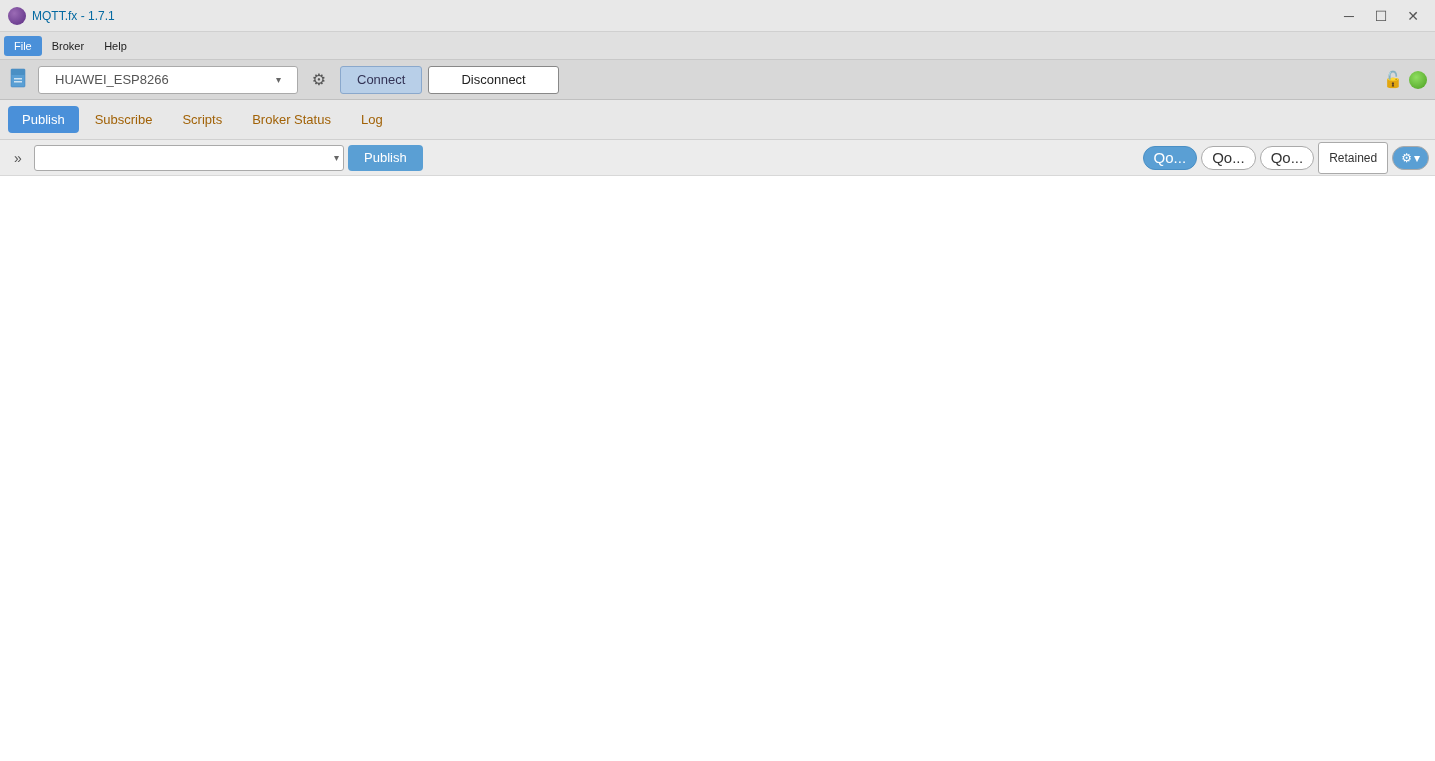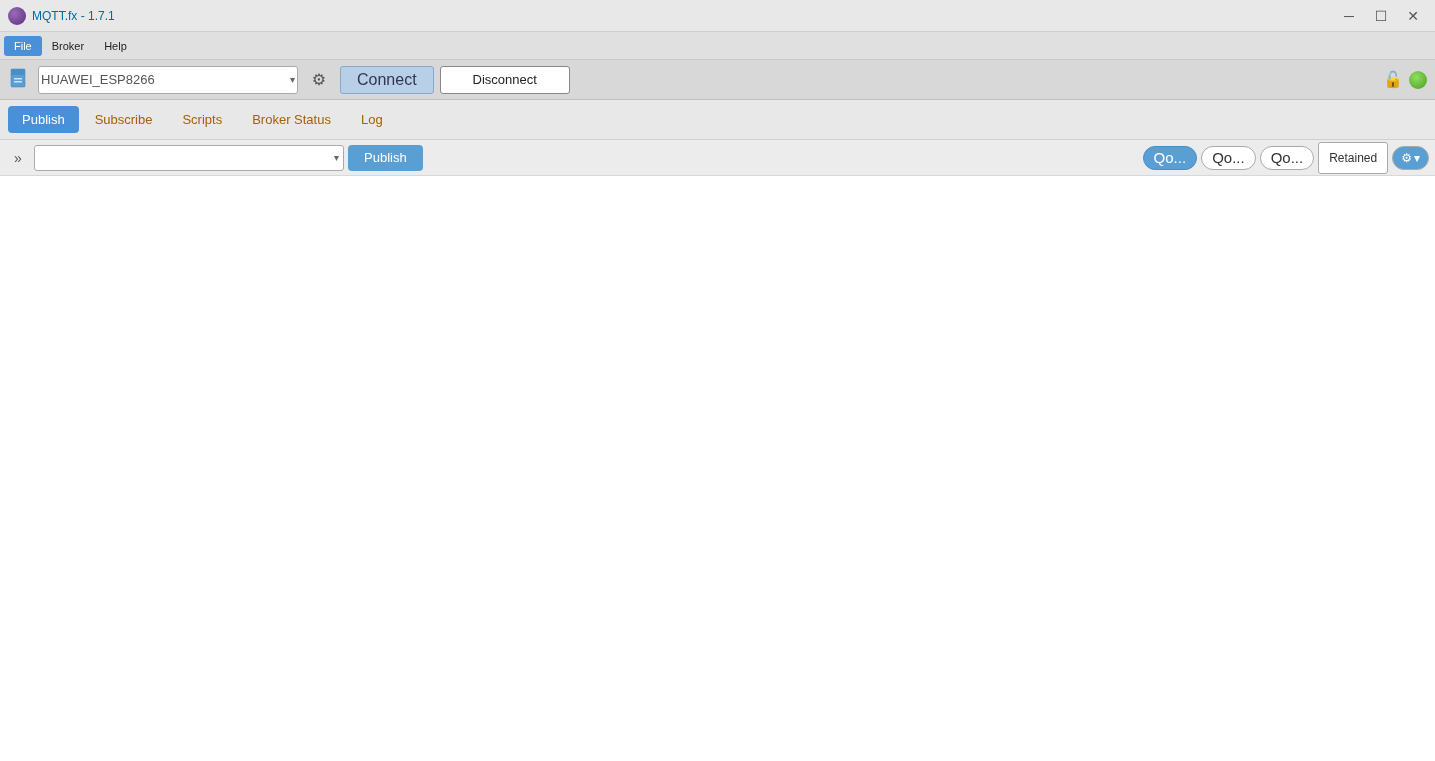--- a/index.html
+++ b/index.html
@@ -97,21 +97,21 @@
       font-size: 18px;
     }
     .connection-dropdown {
       display: flex;
       align-items: center;
       background: white;
       border: 1px solid #aaa;
       border-radius: 3px;
       height: 28px;
       width: 260px;
-      padding: 0 2px;
+      padding: 0 16px;
       font-size: 13px;
       color: #555;
     }
     .connection-dropdown-inner {
       flex: 1;
       font-size: 13px;
       color: #555;
     }
     .dropdown-arrow {
       color: #666;
@@ -130,21 +130,21 @@
       align-items: center;
       justify-content: center;
     }
     .connect-btn {
       height: 28px;
       padding: 0 16px;
       background: #b8cfe8;
       border: 1px solid #8aa8cc;
       border-radius: 3px;
       cursor: pointer;
-      font-size: 16px;
+      font-size: 13px;
       color: #335;
     }
     .disconnect-btn {
       height: 28px;
       padding: 0 32px;
       background: white;
       border: 1px solid #888;
       border-radius: 3px;
       cursor: pointer;
       font-size: 13px;

